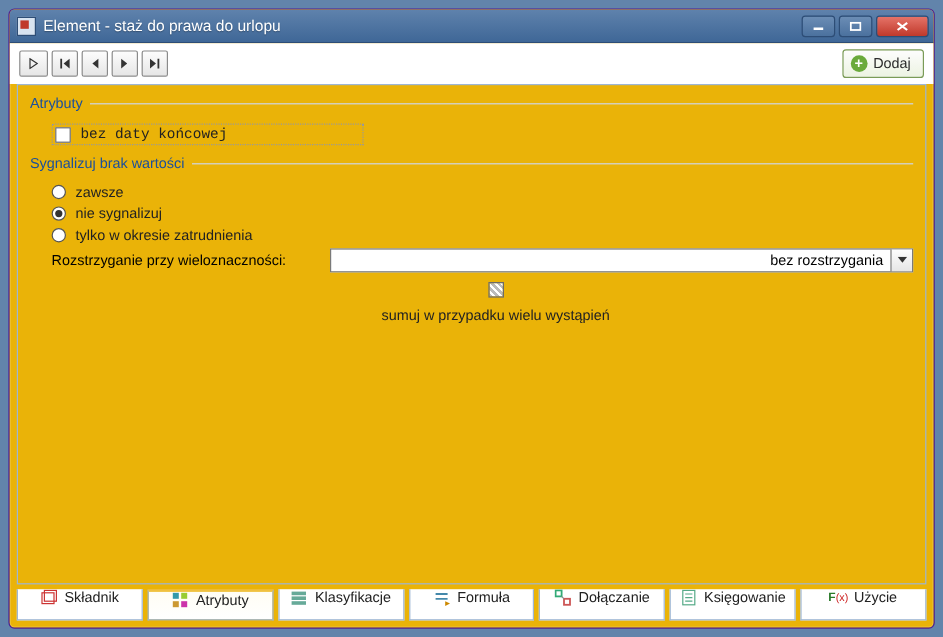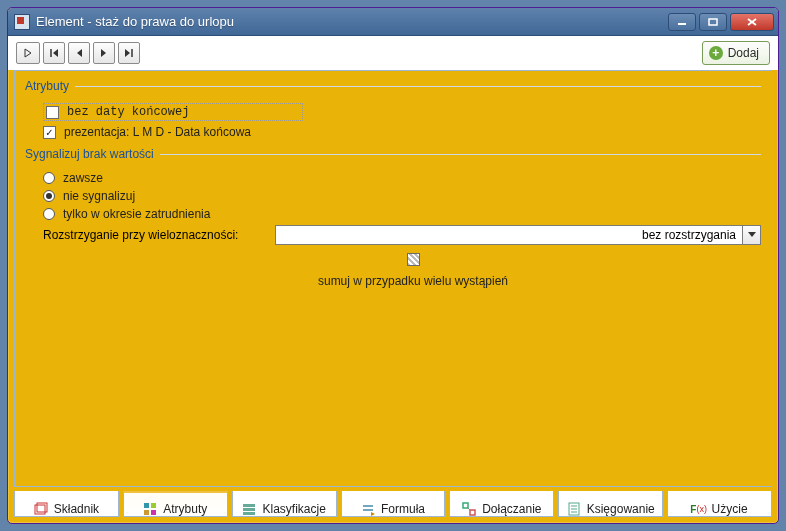--- a/index.html
+++ b/index.html
@@ -172,21 +172,21 @@
   .tabs {
     display:flex;
     gap:4px;
     margin: 0 6px 6px 6px;
   }
   .tab {
     flex:1;
     border:1px solid #9db6d4;
     background:#fff;
     height: 26px;
-    display:flex; align-items:flex-end; justify-content:center;
+    display:flex; align-items:flex-start; justify-content:center;
     gap:6px;
     font-size:12px;
     color:#222;
     border-top: none;
     position: relative;
   }
   .tab.active {
     border-top: 2px solid #f0c040;
     background: linear-gradient(#fffdf4, #fff);
     font-weight: 400;
@@ -259,24 +259,20 @@
 
   <div class="client">
 
     <div class="section-title">Atrybuty</div>
 
     <div class="row" style="padding-left:18px;font-family:Liberation Mono, monospace;">
       <span class="dotted-frame">
         <span class="checkbox"></span>
         <span>bez daty końcowej</span>
       </span>
-    </div>
-    <div class="row">
-      <span class="checkbox checked"></span>
-      <span>prezentacja: L M D - Data końcowa</span>
     </div>
 
     <div class="section-title">Sygnalizuj brak wartości</div>
 
     <div class="row">
       <span class="radio"></span>
       <span>zawsze</span>
     </div>
     <div class="row">
       <span class="radio selected"></span>

